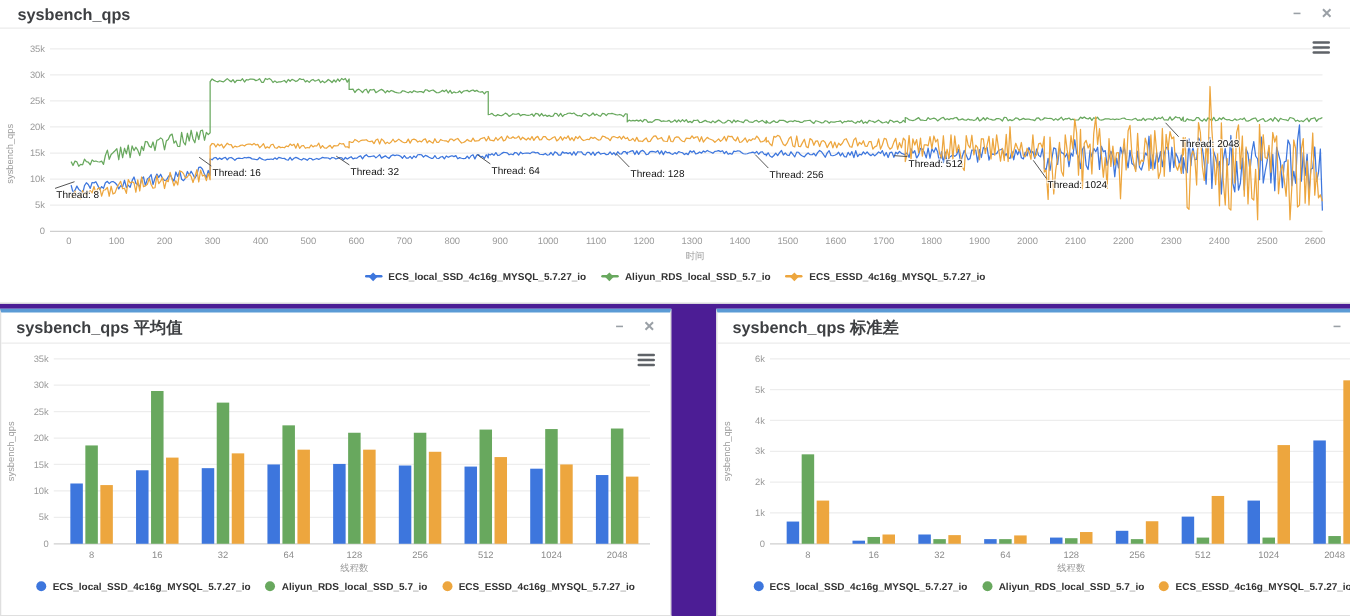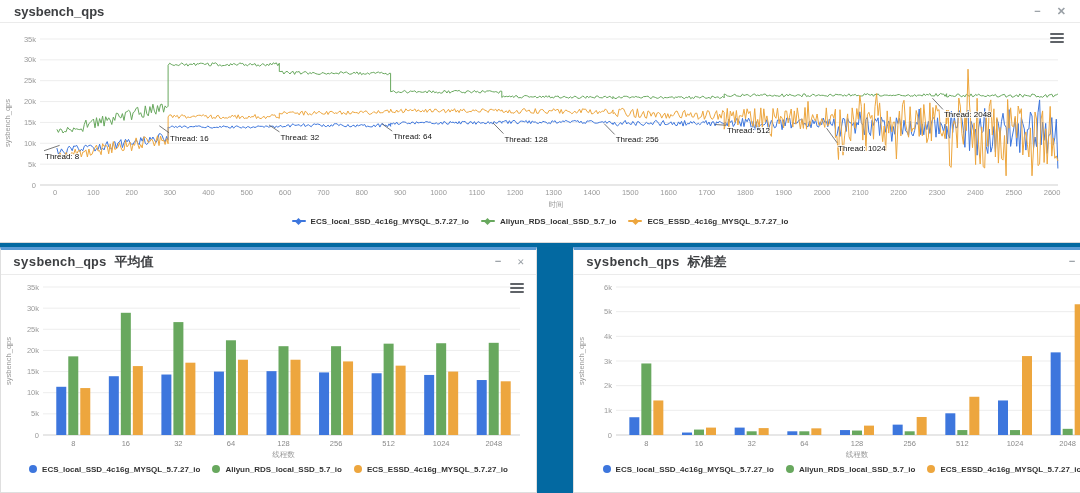--- a/index.html
+++ b/index.html
@@ -1,24 +1,24 @@
 <!DOCTYPE html>
 <html><head>
 <meta charset="utf-8">
 <style>
   html,body{margin:0;padding:0;}
-  .page{position:relative;width:1080px;height:493px;background:#0369a1;
+  .page{position:relative;width:1080px;height:493px;background:#4c1d95;
         font-family:"Liberation Sans",sans-serif;overflow:hidden;}
   .panel{position:absolute;background:#fff;box-sizing:border-box;}
   .panel-top{left:0;top:0;width:1080px;height:243px;border-bottom:1px solid #d9d9d9;}
   .panel-bl{left:0;top:247px;width:537px;height:246px;border:1px solid #dfdfdf;border-top:3px solid #5b9bd5;}
   .panel-br{left:573px;top:247px;width:538px;height:246px;border:1px solid #dfdfdf;border-top:3px solid #5b9bd5;}
   .panel-header{display:flex;align-items:center;justify-content:space-between;
                 height:22px;padding:0 14px;border-bottom:1px solid #ebebeb;}
-  .panel-bl .panel-header,.panel-br .panel-header{height:24px;padding:0 12px;font-family:Liberation Mono, monospace;}
+  .panel-bl .panel-header,.panel-br .panel-header{height:24px;padding:0 12px;}
   .panel-title{font-size:13px;font-weight:700;color:#3d3f42;}
   .win-controls{display:flex;gap:16px;align-items:center;}
   .win-btn{color:#9aa0a6;font-size:11px;line-height:1;cursor:pointer;font-weight:700;}
   .chart-wrap{position:relative;}
   .chart-wrap svg{display:block;}
   .menu-icon{position:absolute;right:16px;top:8px;width:14px;cursor:pointer;}
   .menu-icon span{display:block;height:2px;background:#5f6368;margin:2px 0;border-radius:1px;}
   .legend-row{display:flex;justify-content:center;align-items:center;gap:12px;height:20px;}
   .legend-item{display:flex;align-items:center;gap:5px;cursor:pointer;}
   .legend-label{font-size:8px;font-weight:700;color:#333;}

